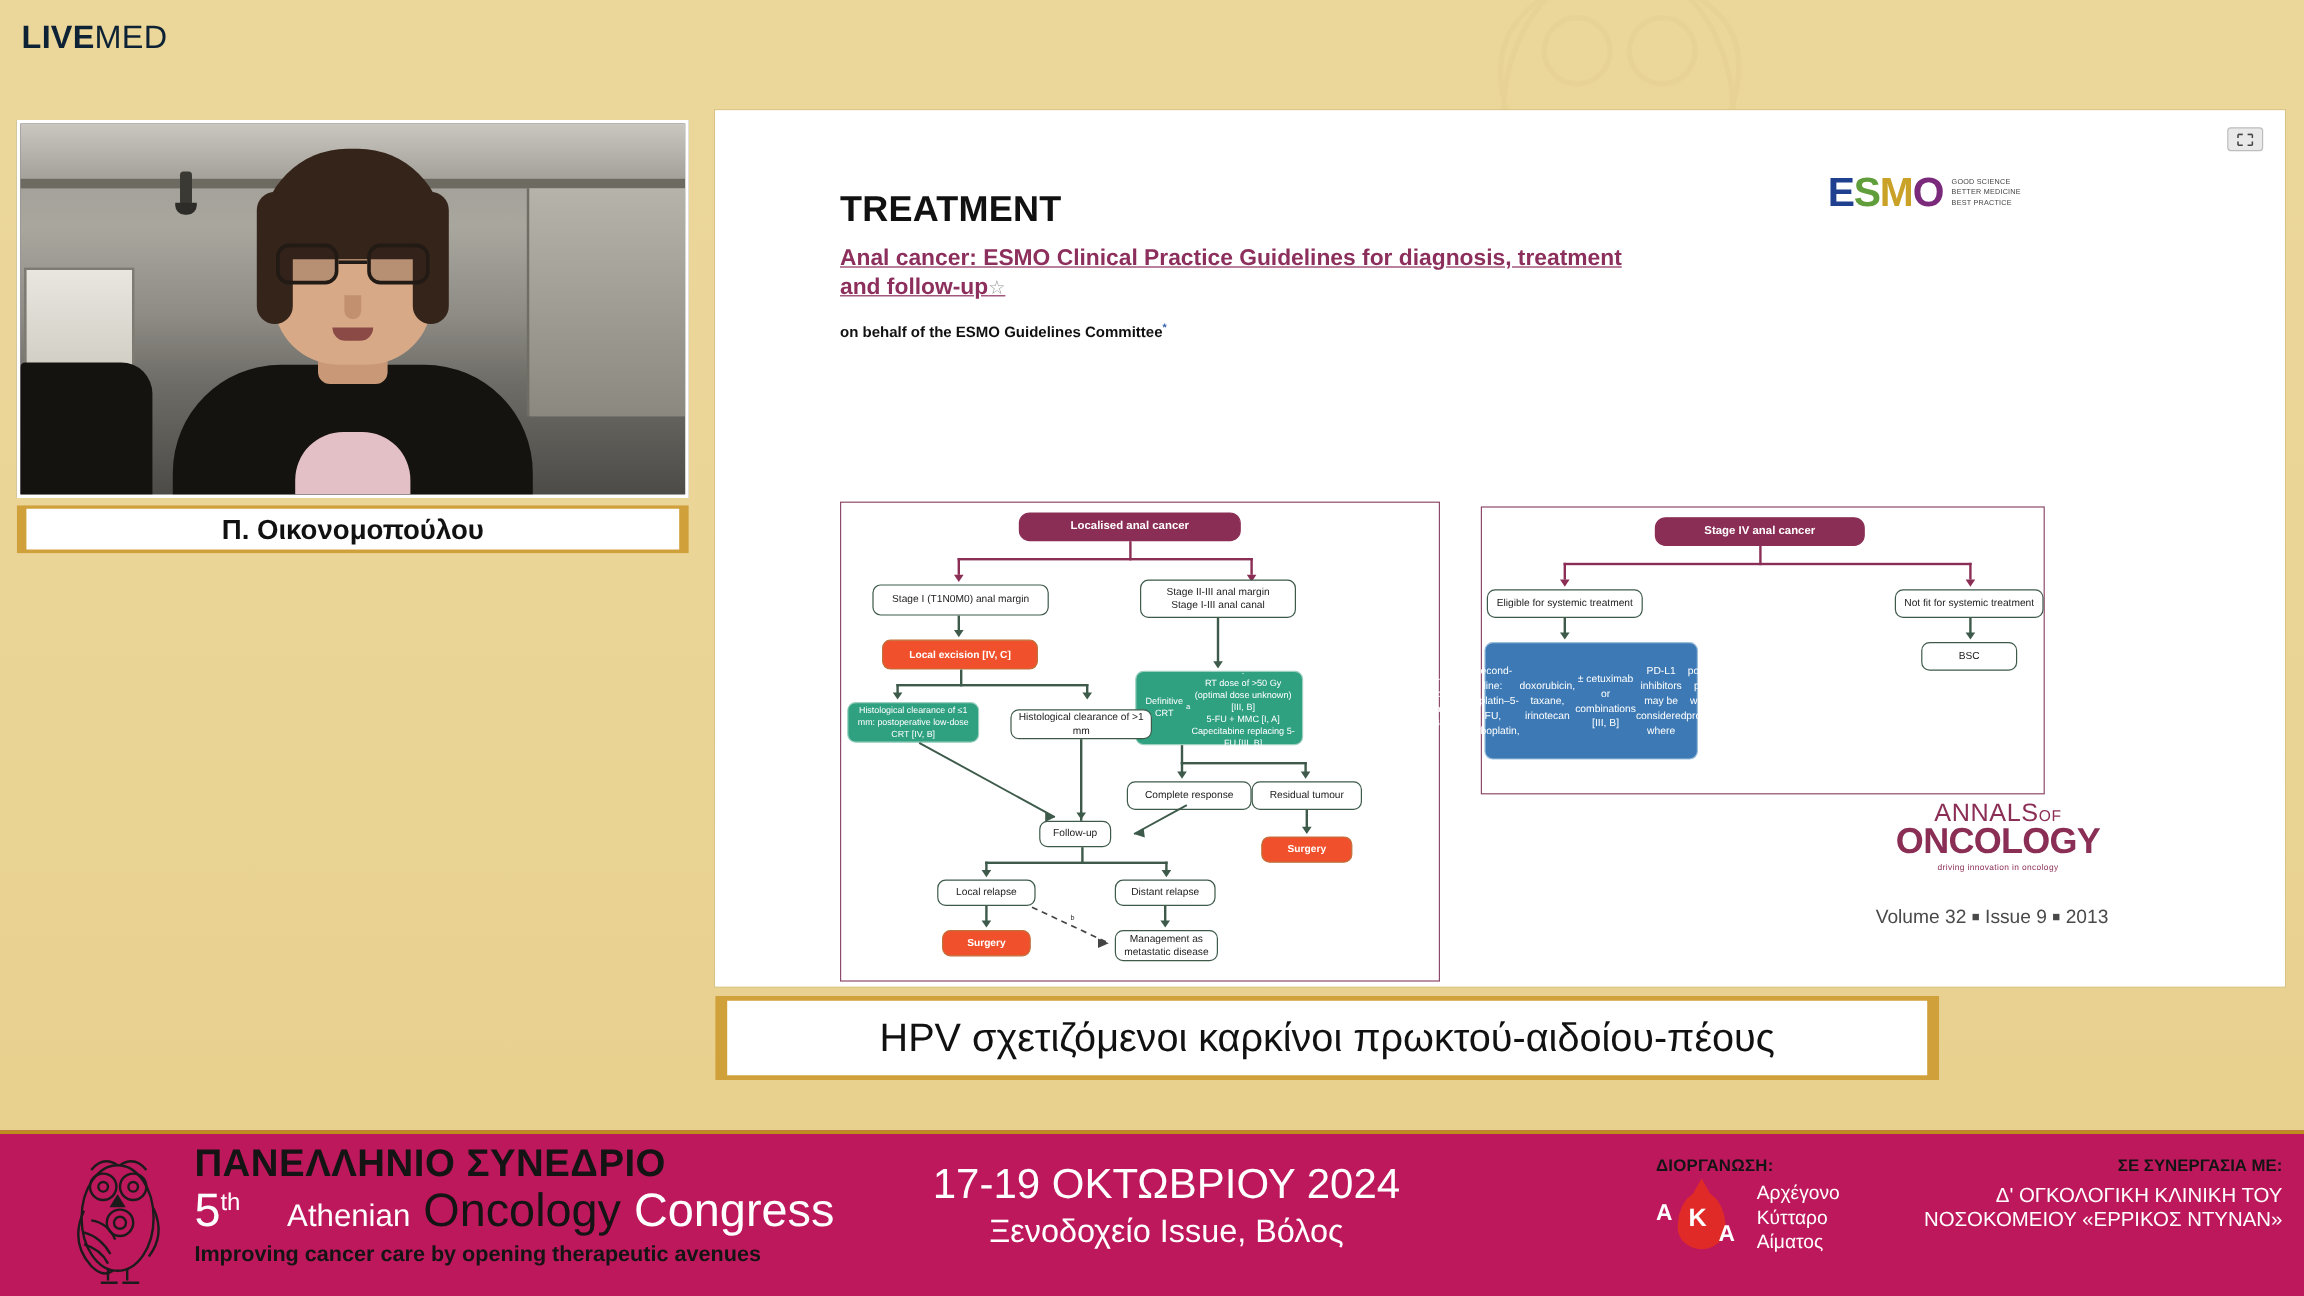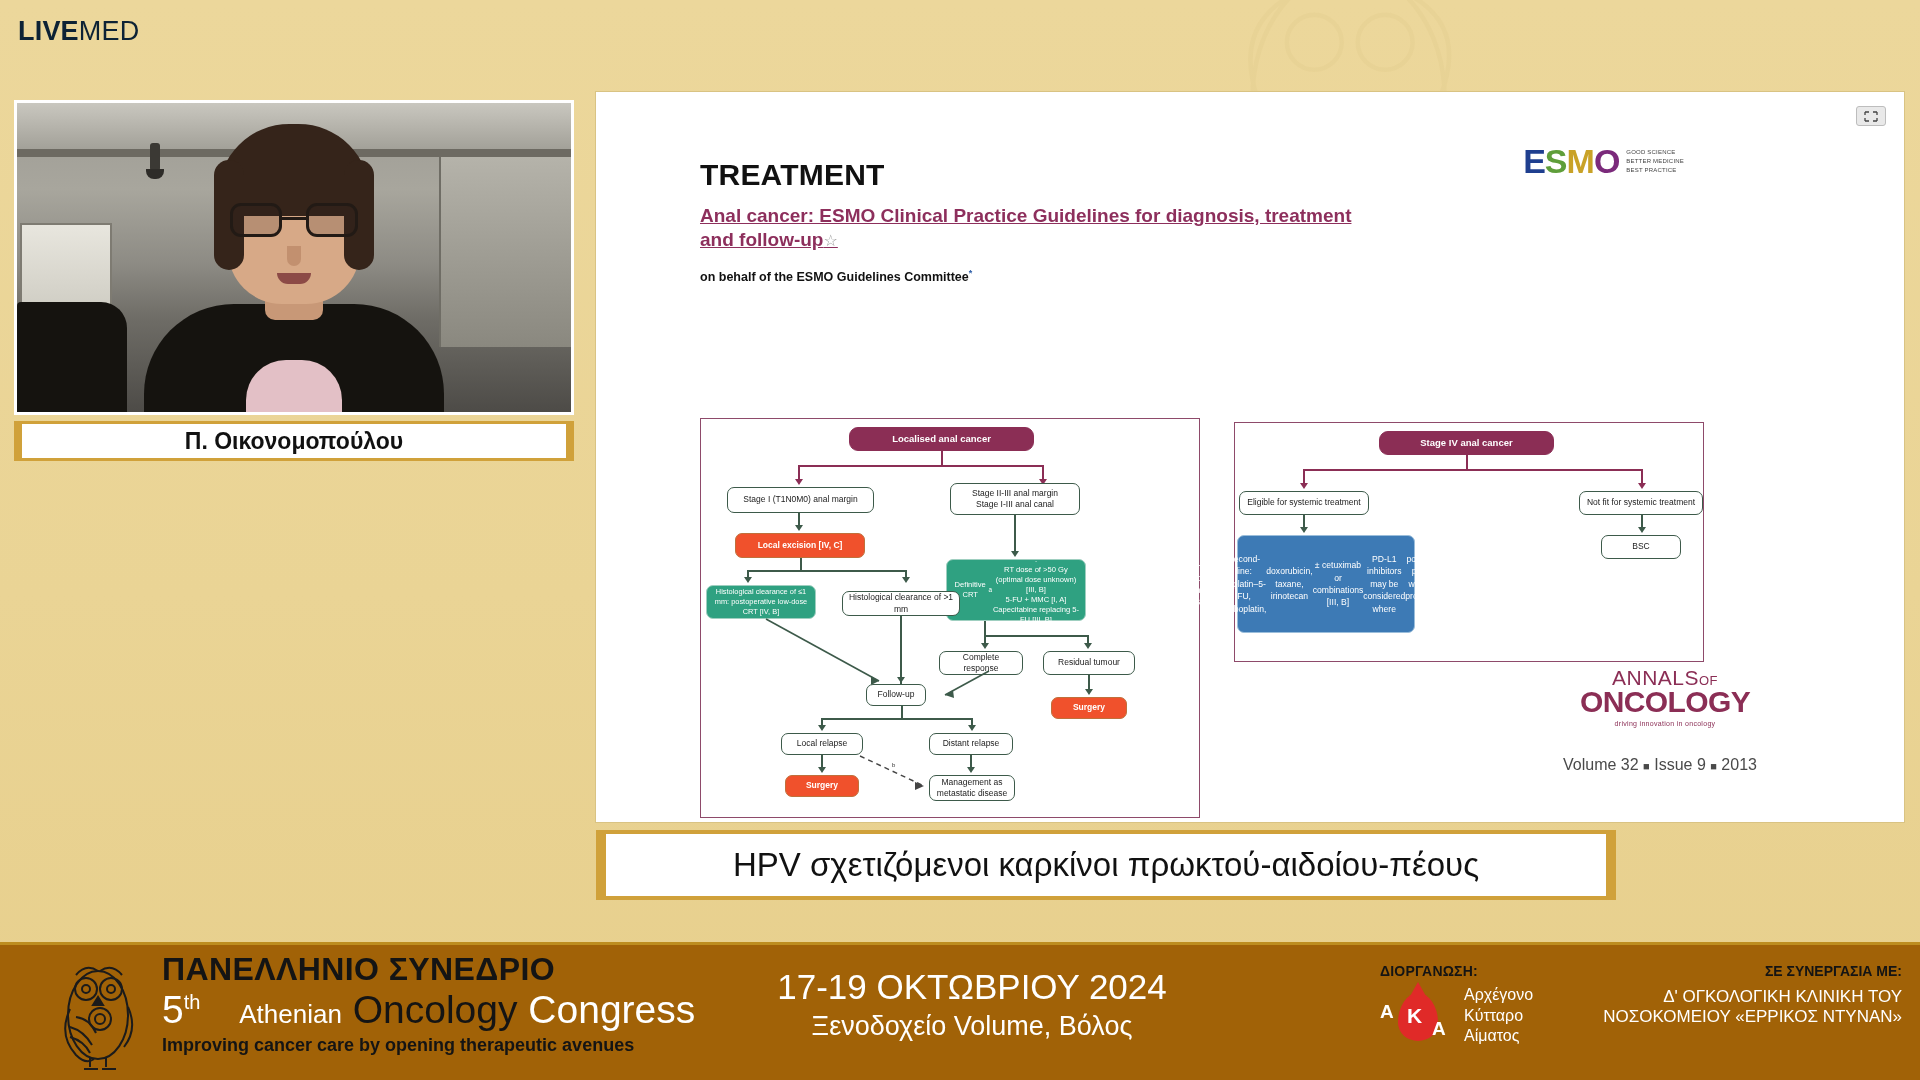--- a/index.html
+++ b/index.html
@@ -213,21 +213,21 @@
   .caption {
     position:absolute; left:596px; top:830px; width:1020px; height:70px;
     background:#ffffff; border:4px solid #d0a13a; border-left-width:10px; border-right-width:10px;
     display:flex; align-items:center; justify-content:center;
     font-size:33px; color:#111;
   }
 
   
   .banner {
     position:absolute; left:0; bottom:0; width:1920px; height:138px;
-    background:#a16207;
+    background:#be185d;
     border-top:3px solid #bd8d1f;
     overflow:hidden;
   }
   .banner::before{
     content:""; position:absolute; left:1430px; top:-26px; width:300px;height:210px;
     opacity:.22;
   }
   .owl { position:absolute; left:40px; top:12px; width:120px; height:118px; }
   .owl svg { width:100%; height:100%; }
   .banner-title { position:absolute; left:162px; top:6px; width:570px; }
@@ -388,21 +388,21 @@
         <polygon points="118,64 110,59 110,68" fill="#3d5a4a"></polygon>
       </svg>
 
       <div class="conn" style="left:283px;top:202px;width:2px;height:16px;"></div>
       <div class="conn" style="left:283px;top:216px;width:105px;height:2px;"></div>
       <div class="conn" style="left:283px;top:216px;width:2px;height:10px;"></div>
       <div class="conn" style="left:386px;top:216px;width:2px;height:10px;"></div>
       <div class="arrow" style="left:280px;top:224px;"></div>
       <div class="arrow" style="left:383px;top:224px;"></div>
 
-      <div class="node" style="left:238px;top:232px;width:84px;height:24px;">Complete response</div>
+      <div class="node" style="left:238px;top:232px;width:104px;height:24px;">Complete response</div>
       <div class="node" style="left:342px;top:232px;width:92px;height:24px;">Residual tumour</div>
 
       <div class="conn" style="left:387px;top:256px;width:2px;height:18px;"></div>
       <div class="arrow" style="left:384px;top:270px;"></div>
       <div class="node orange" style="left:350px;top:278px;width:76px;height:22px;">Surgery</div>
 
       <div class="node" style="left:165px;top:265px;width:60px;height:22px;">Follow-up</div>
       <svg style="position:absolute;left:236px;top:250px;width:60px;height:32px;">
         <line x1="52" y1="2" x2="8" y2="26" stroke="#3d5a4a" stroke-width="1.6"></line>
         <polygon points="8,26 16,21 17,29" fill="#3d5a4a"></polygon>
@@ -505,21 +505,21 @@
     </svg>
   </div>
   <div class="banner-title">
     <div class="bt1">ΠΑΝΕΛΛΗΝΙΟ ΣΥΝΕΔΡΙΟ</div>
     <div class="bt2"><span class="num">5</span><span class="th">th</span> <span class="ath">Athenian</span> <span class="onc">Oncology</span> <span class="cong">Congress</span></div>
     <div class="bt3">Improving cancer care by opening therapeutic avenues</div>
   </div>
 
   <div class="banner-dates">
     <div class="bd1">17-19 ΟΚΤΩΒΡΙΟΥ 2024</div>
-    <div class="bd2">Ξενοδοχείο Volume, Βόλος</div>
+    <div class="bd2">Ξενοδοχείο Issue, Βόλος</div>
   </div>
 
   <div class="org">
     <div class="org-label">ΔΙΟΡΓΑΝΩΣΗ:</div>
     <div class="org-body">
       <div class="aka">
         <div class="drop"></div>
         <div class="gA1">Α</div>
         <div class="gK">Κ</div>
         <div class="gA2">Α</div>

